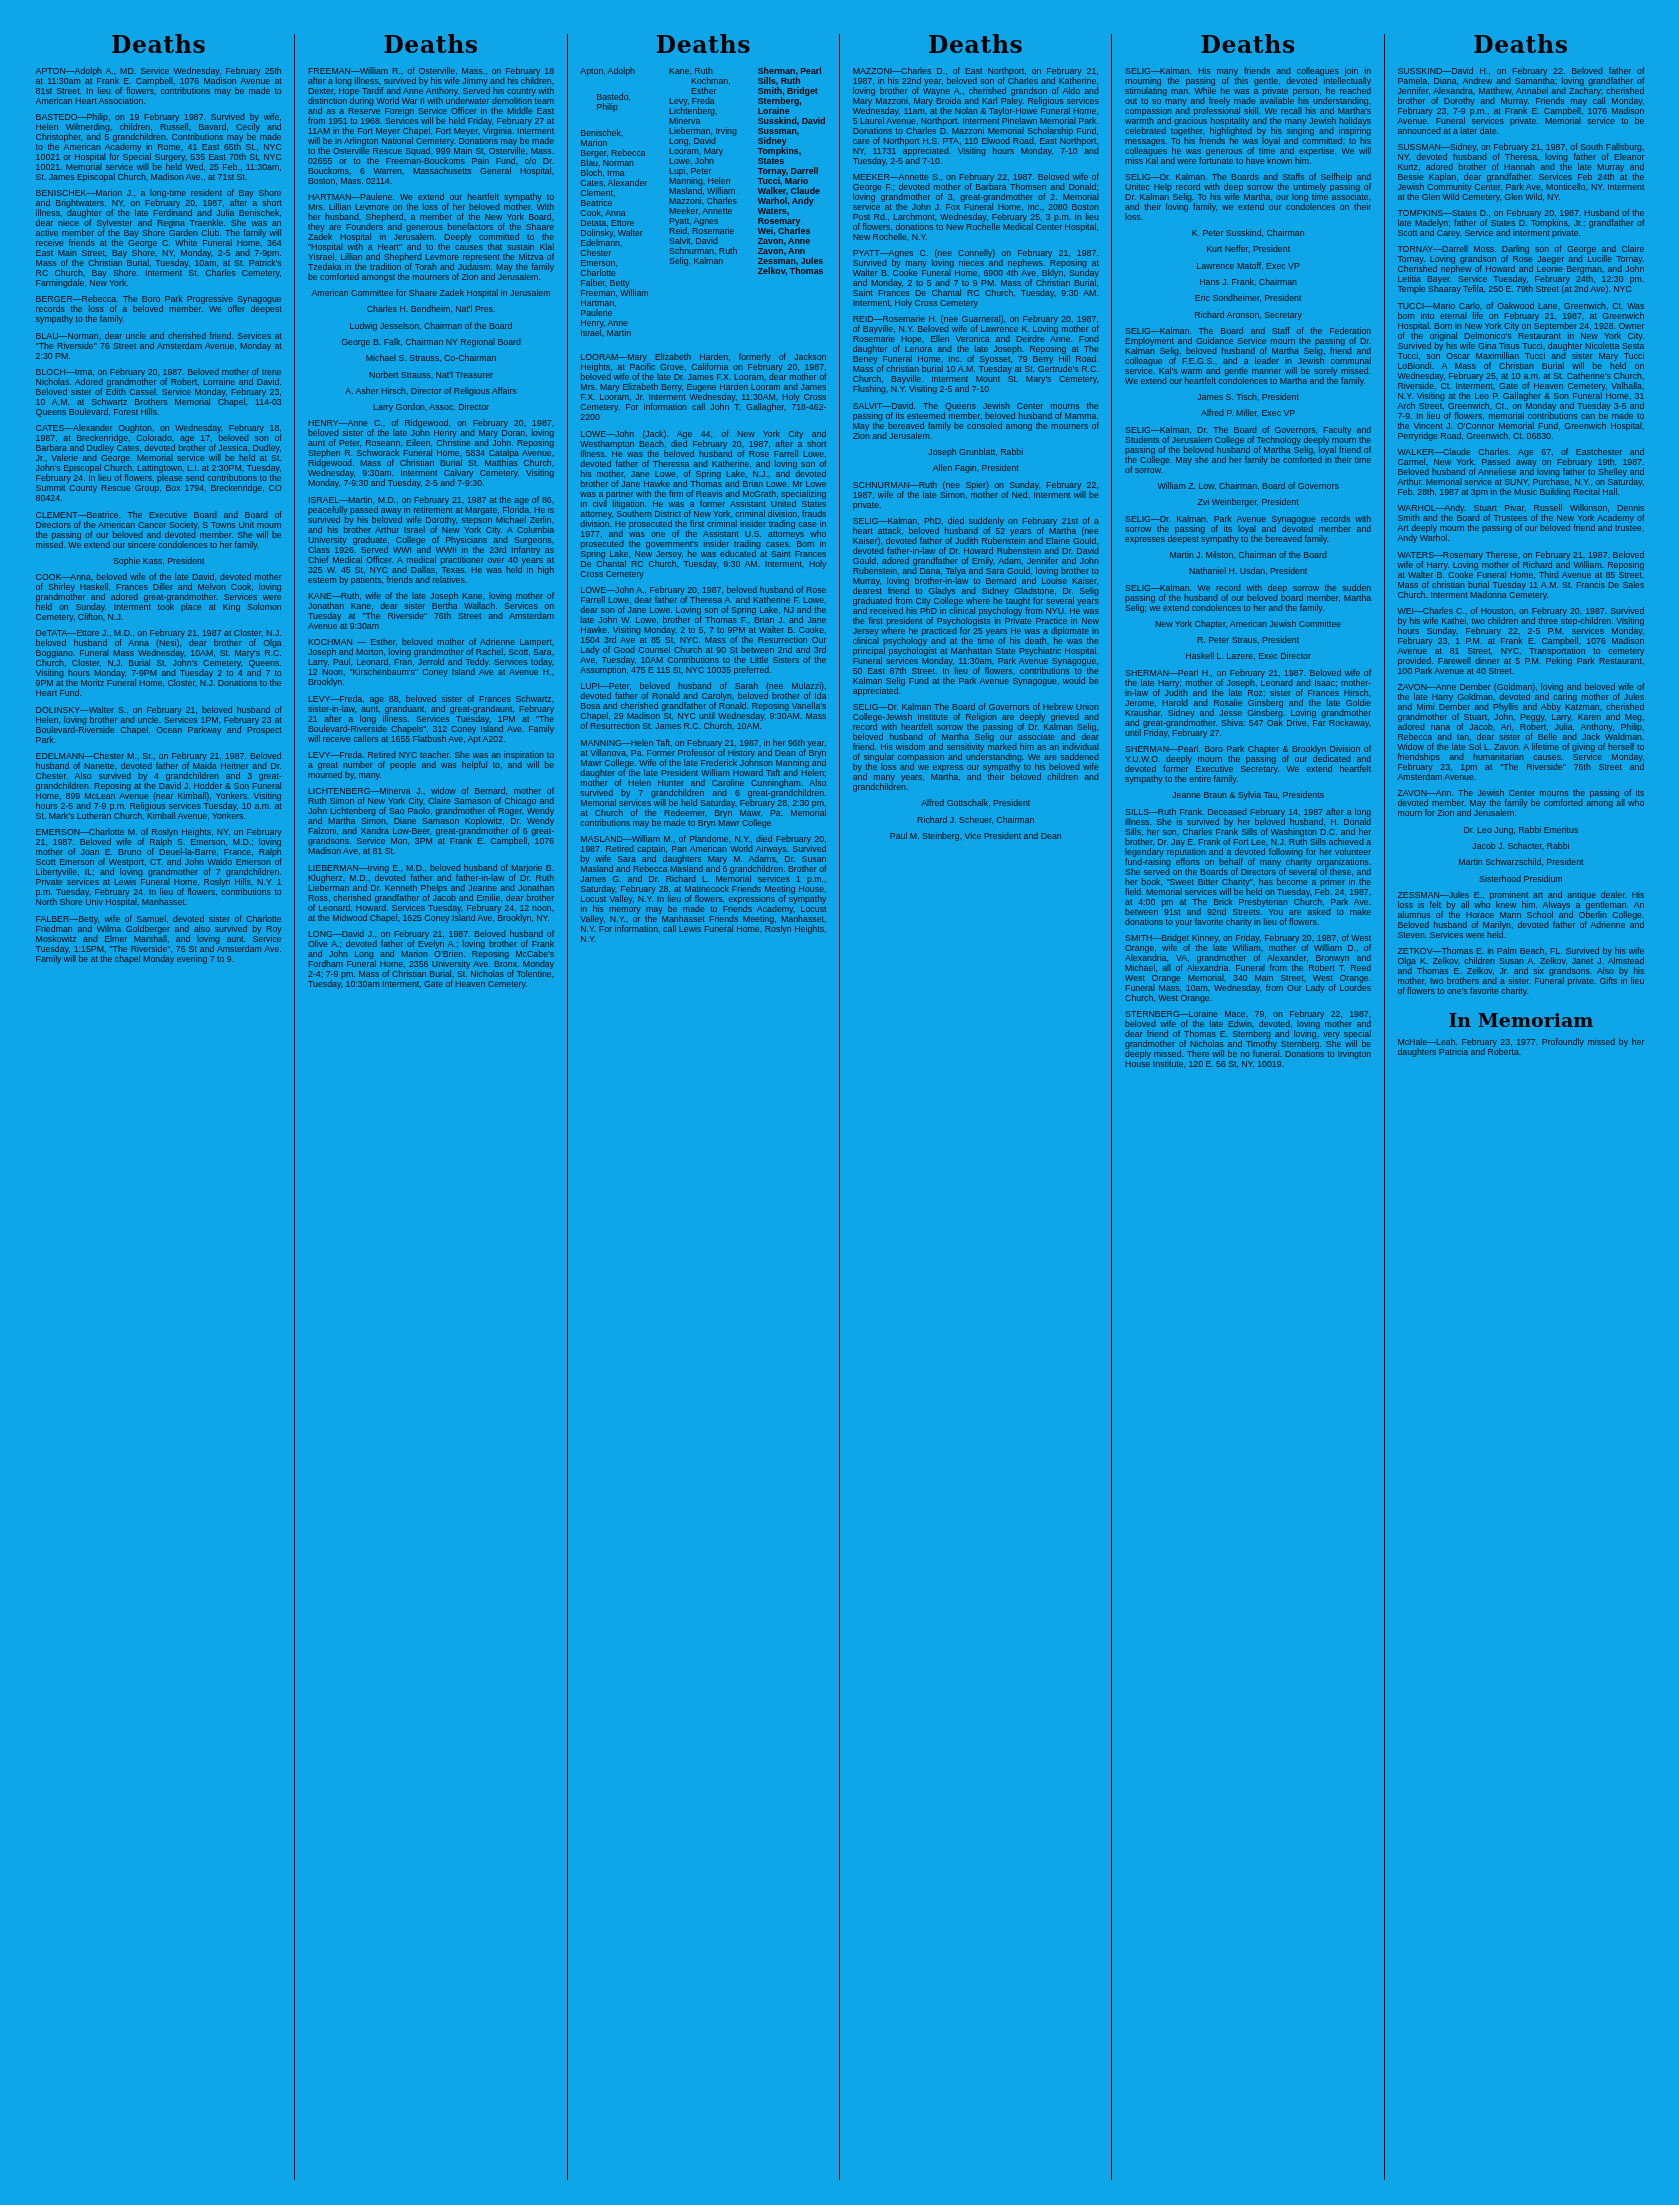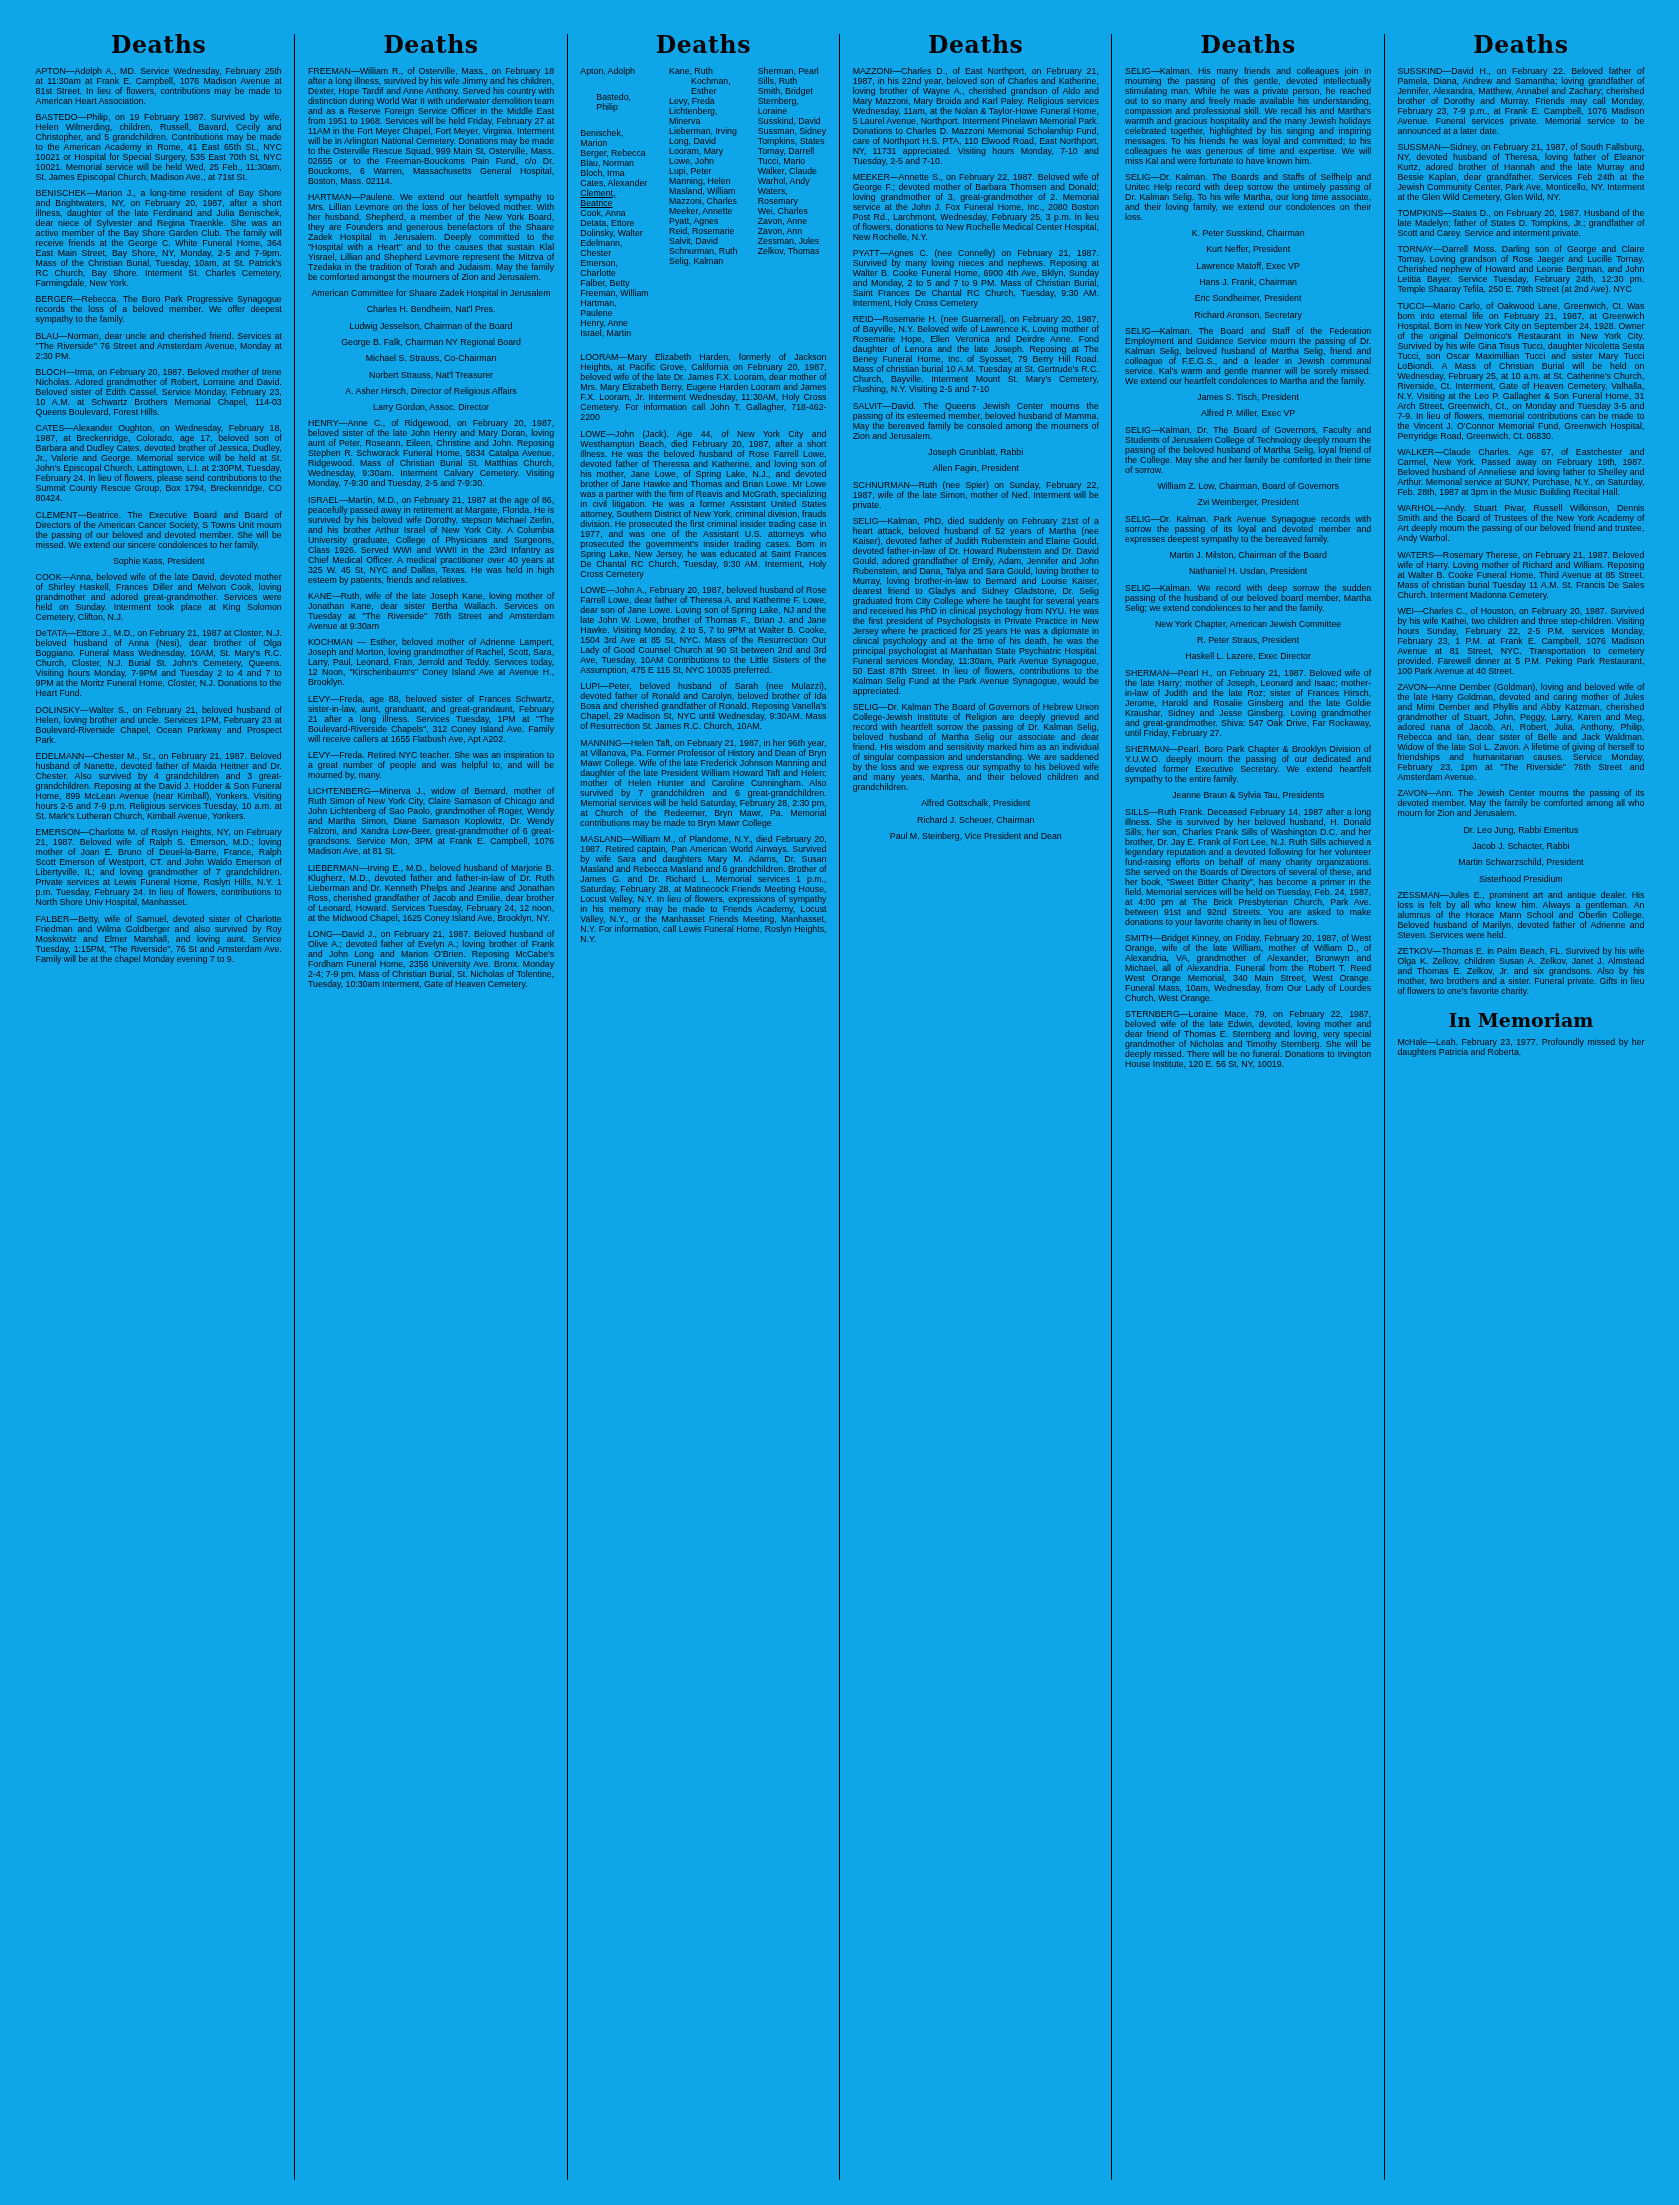--- a/index.html
+++ b/index.html
@@ -130,21 +130,21 @@
       <div class="col-inner">
         <div style="display:flex; gap:20px; margin-bottom:8px;">
           <div style="flex:1;">
             <div class="entry" style="margin:0;">Apton, Adolph</div>
             <div class="entry" style="margin:16px;">Bastedo, Philip</div>
             <div class="entry" style="margin:0;">Benischek, Marion</div>
             <div class="entry" style="margin:0;">Berger, Rebecca</div>
             <div class="entry" style="margin:0;">Blau, Norman</div>
             <div class="entry" style="margin:0;">Bloch, Irma</div>
             <div class="entry" style="margin:0;">Cates, Alexander</div>
-            <div class="entry" style="margin:0;text-decoration:underline;">Clement, Beatrice</div>
+            <div class="entry" style="margin:0;">Clement, Beatrice</div>
             <div class="entry" style="margin:0;">Cook, Anna</div>
             <div class="entry" style="margin:0;">Detata, Ettore</div>
             <div class="entry" style="margin:0;">Dolinsky, Walter</div>
             <div class="entry" style="margin:0;">Edelmann, Chester</div>
             <div class="entry" style="margin:0;">Emerson, Charlotte</div>
             <div class="entry" style="margin:0;">Falber, Betty</div>
             <div class="entry" style="margin:0;">Freeman, William</div>
             <div class="entry" style="margin:0;">Hartman, Paulene</div>
             <div class="entry" style="margin:0;">Henry, Anne</div>
             <div class="entry" style="margin:0;">Israel, Martin</div>
@@ -162,21 +162,21 @@
             <div class="entry" style="margin:0;">Manning, Helen</div>
             <div class="entry" style="margin:0;">Masland, William</div>
             <div class="entry" style="margin:0;">Mazzoni, Charles</div>
             <div class="entry" style="margin:0;">Meeker, Annette</div>
             <div class="entry" style="margin:0;">Pyatt, Agnes</div>
             <div class="entry" style="margin:0;">Reid, Rosemarie</div>
             <div class="entry" style="margin:0;">Salvit, David</div>
             <div class="entry" style="margin:0;">Schnurman, Ruth</div>
             <div class="entry" style="margin:0;">Selig, Kalman</div>
           </div>
-          <div style="flex:1;">
+          <div style="flex:1;font-weight:bold;">
             <div class="entry" style="margin:0;">Sherman, Pearl</div>
             <div class="entry" style="margin:0;">Sills, Ruth</div>
             <div class="entry" style="margin:0;">Smith, Bridget</div>
             <div class="entry" style="margin:0;">Sternberg, Loraine</div>
             <div class="entry" style="margin:0;">Susskind, David</div>
             <div class="entry" style="margin:0;">Sussman, Sidney</div>
             <div class="entry" style="margin:0;">Tompkins, States</div>
             <div class="entry" style="margin:0;">Tornay, Darrell</div>
             <div class="entry" style="margin:0;">Tucci, Mario</div>
             <div class="entry" style="margin:0;">Walker, Claude</div>

